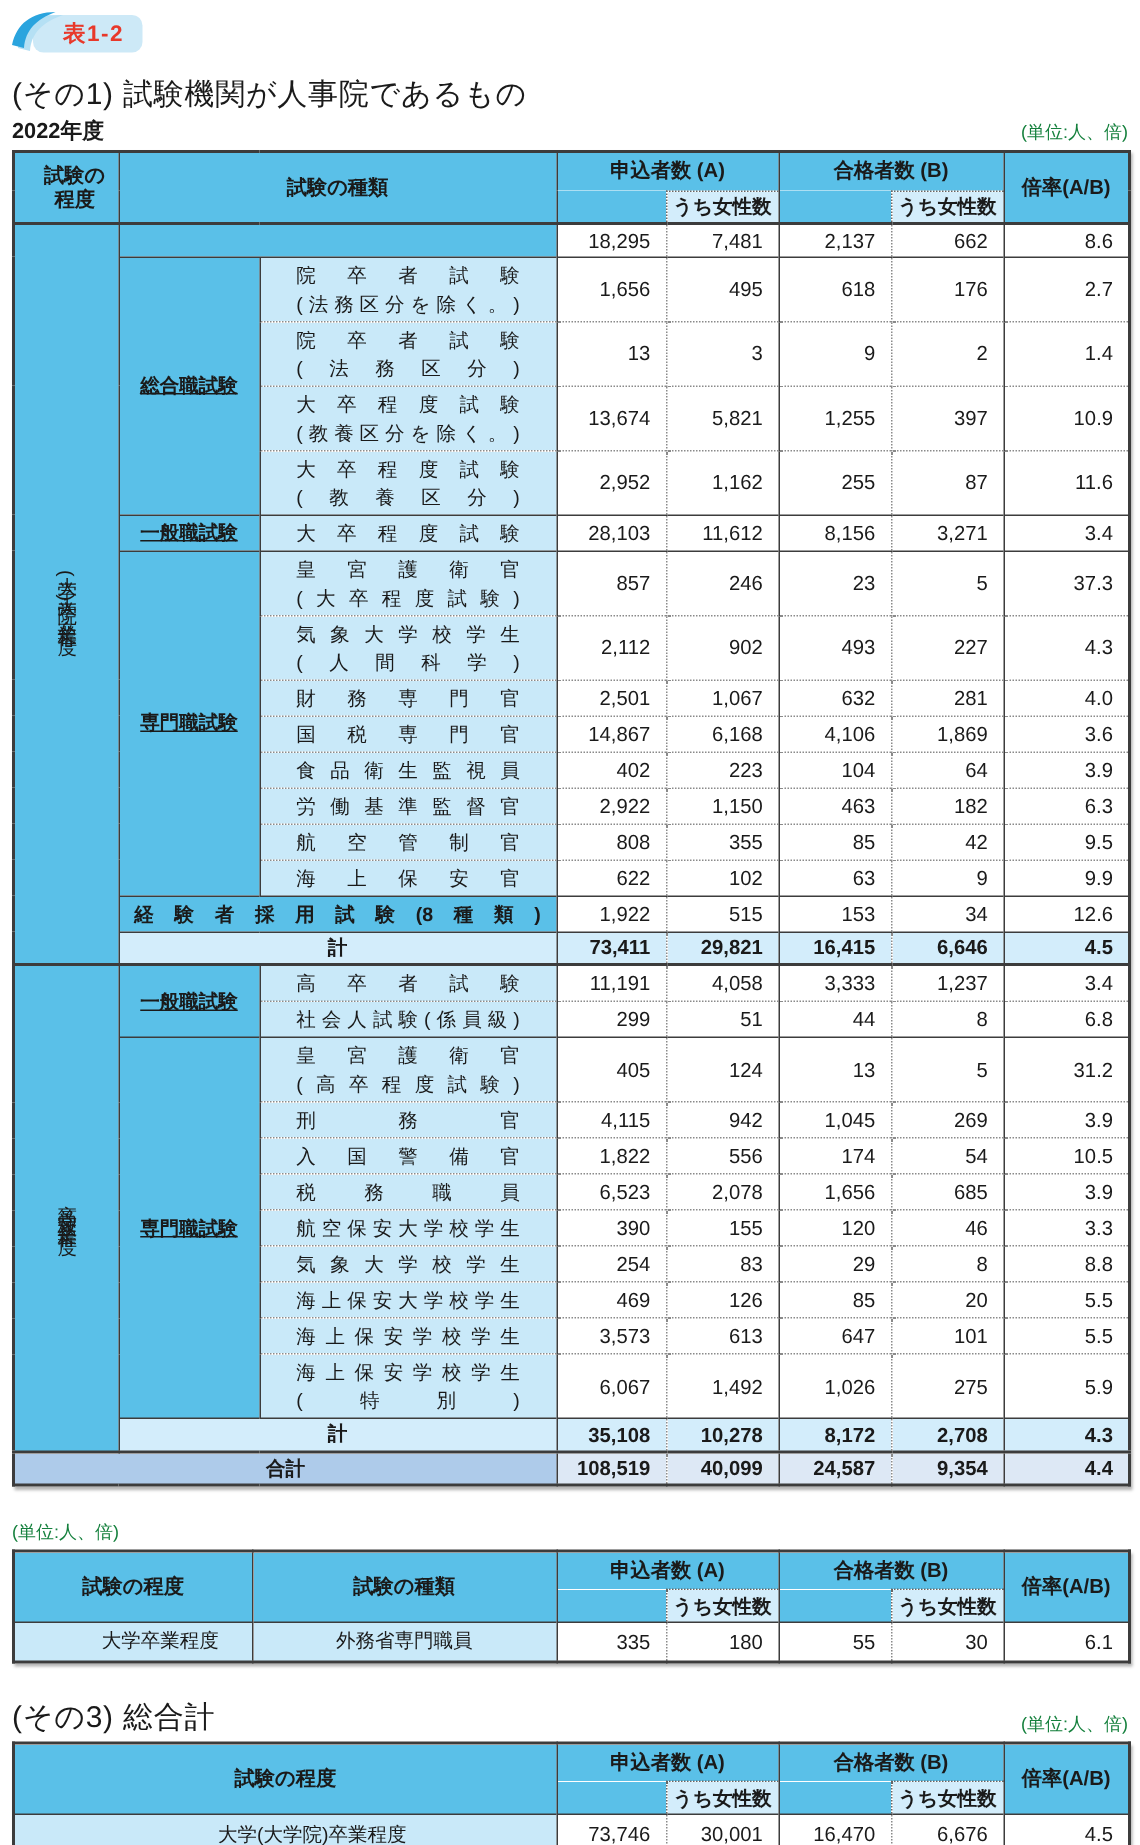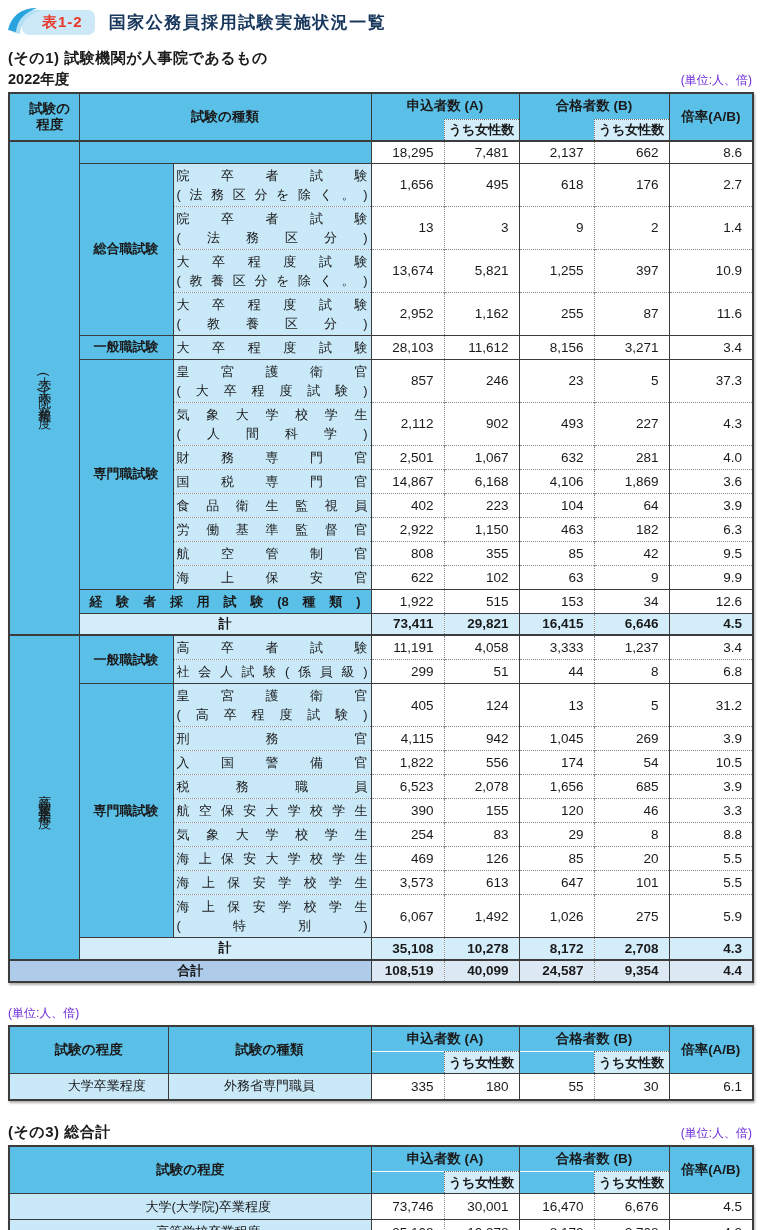--- a/index.html
+++ b/index.html
@@ -12,42 +12,42 @@
   body{width:760px;background:#fff;color:#1a1a1a;font-family:"Liberation Sans",sans-serif;}
   .wrap{padding:6px 8px 0 8px;}
 
   .titlebar{display:flex;align-items:center;gap:14px;margin:4px 0 14px 2px;}
   .badge-wrap{position:relative;background:var(--badgebg);border-radius:7px;padding:3px 12px 3px 20px;margin-left:12px;}
   .wave{position:absolute;left:-14px;top:-4px;}
   .badge-text{color:var(--badgered);font-weight:bold;font-size:15px;letter-spacing:1px;}
   .doc-title{font-size:17px;font-weight:bold;color:var(--navy);letter-spacing:1.5px;}
 
   .sec-row{display:flex;justify-content:space-between;align-items:flex-end;margin-top:14px;}
-  .sec-title{font-size:15px;font-weight:bold;letter-spacing:0.5px;}
+  .sec-title{font-size:20px;font-weight:normal;letter-spacing:0.5px;}
   .year{font-size:14.5px;font-weight:bold;}
-  .unit-note{font-size:12px;color:#6d28d9;}
+  .unit-note{font-size:12px;color:#15803d;}
 
   table{border-collapse:collapse;table-layout:fixed;width:744px;border:2px solid var(--bd);
         box-shadow:1px 2px 2px rgba(60,60,60,.4);background:#fff;margin-top:3px;}
   th,td{border-top:1px dotted var(--dot);font-size:13px;overflow:hidden;vertical-align:middle;}
 
   thead th{background:var(--sky);font-weight:bold;font-size:13.5px;border-top:none;text-align:center;}
   tr.h1 th{height:26px;}
   tr.h2 th{height:22px;}
   th.h-kind,th.h-app,th.h-pass,th.h-ratio{border-left:1px solid var(--bd);}
   th.h-gap{border-left:1px solid var(--bd);border-top:none;}
   th.h-fem{border-left:1px dotted #666;border-top:1px dotted #666;background:var(--pale);font-size:13px;}
 
   tbody tr{height:22px;}
   td.num{text-align:right;padding-right:10px;font-size:13.5px;}
   td.cd,td.cf,td.ch{border-left:1px solid var(--bd);}
   td.ce,td.cg{border-left:1px dotted var(--dot);}
   td.level{background:var(--sky);text-align:center;}
-  td.grp{background:var(--sky);border-left:1px solid var(--bd);text-align:center;font-weight:bold;}
-  td.lbl{background:var(--light);border-left:1px solid var(--bd);padding:2px 3px;}
+  td.grp{background:var(--sky);border-left:1px solid var(--bd);text-align:center;font-weight:bold;text-decoration:underline;}
+  td.lbl{background:var(--light);border-left:1px solid var(--bd);padding:2px 24px;}
   td.full{background:var(--sky);border-left:1px solid var(--bd);}
   td.wide{background:var(--sky);border-left:1px solid var(--bd);font-weight:bold;padding:2px 10px;}
   td.lblc{background:var(--light);text-align:center;padding-left:36px;}
   td.lblc2{background:var(--light);text-align:center;border-left:1px solid var(--bd);}
   tr.sub td{background:var(--pale);font-weight:bold;}
   tr.sub td.slbl{border-left:1px solid var(--bd);text-align:center;}
   tr.grand td{background:var(--grandV);font-weight:bold;}
   tr.grand td.glbl{background:var(--grandL);text-align:center;}
   tr.st td,tr.st th{border-top:1px solid var(--bd);}
   tr.st2 td{border-top:2px solid var(--bd);}
@@ -63,21 +63,20 @@
 <div class="wrap">
 
   <div class="titlebar">
     <div class="badge-wrap">
       <svg class="wave" width="36" height="30" viewBox="0 0 36 30">
         <path d="M4 26 C6 12, 16 3, 34 4 C20 9, 13 16, 12 28 Z" fill="#b5e0f4"></path>
         <path d="M0 24 C3 10, 13 2, 29 2 C16 7, 9 14, 8 26 Z" fill="#2aa4de"></path>
       </svg>
       <span class="badge-text">表1-2</span>
     </div>
-    <h1 class="doc-title">国家公務員採用試験実施状況一覧</h1>
   </div>
 
   <div class="sec-row">
     <span class="sec-title">(その1) 試験機関が人事院であるもの</span>
   </div>
   <div class="sec-row" style="margin-top:2px;gap:28px;">
     <span class="year">2022年度</span>
     <span class="unit-note">(単位:人、倍)</span>
   </div>
 

